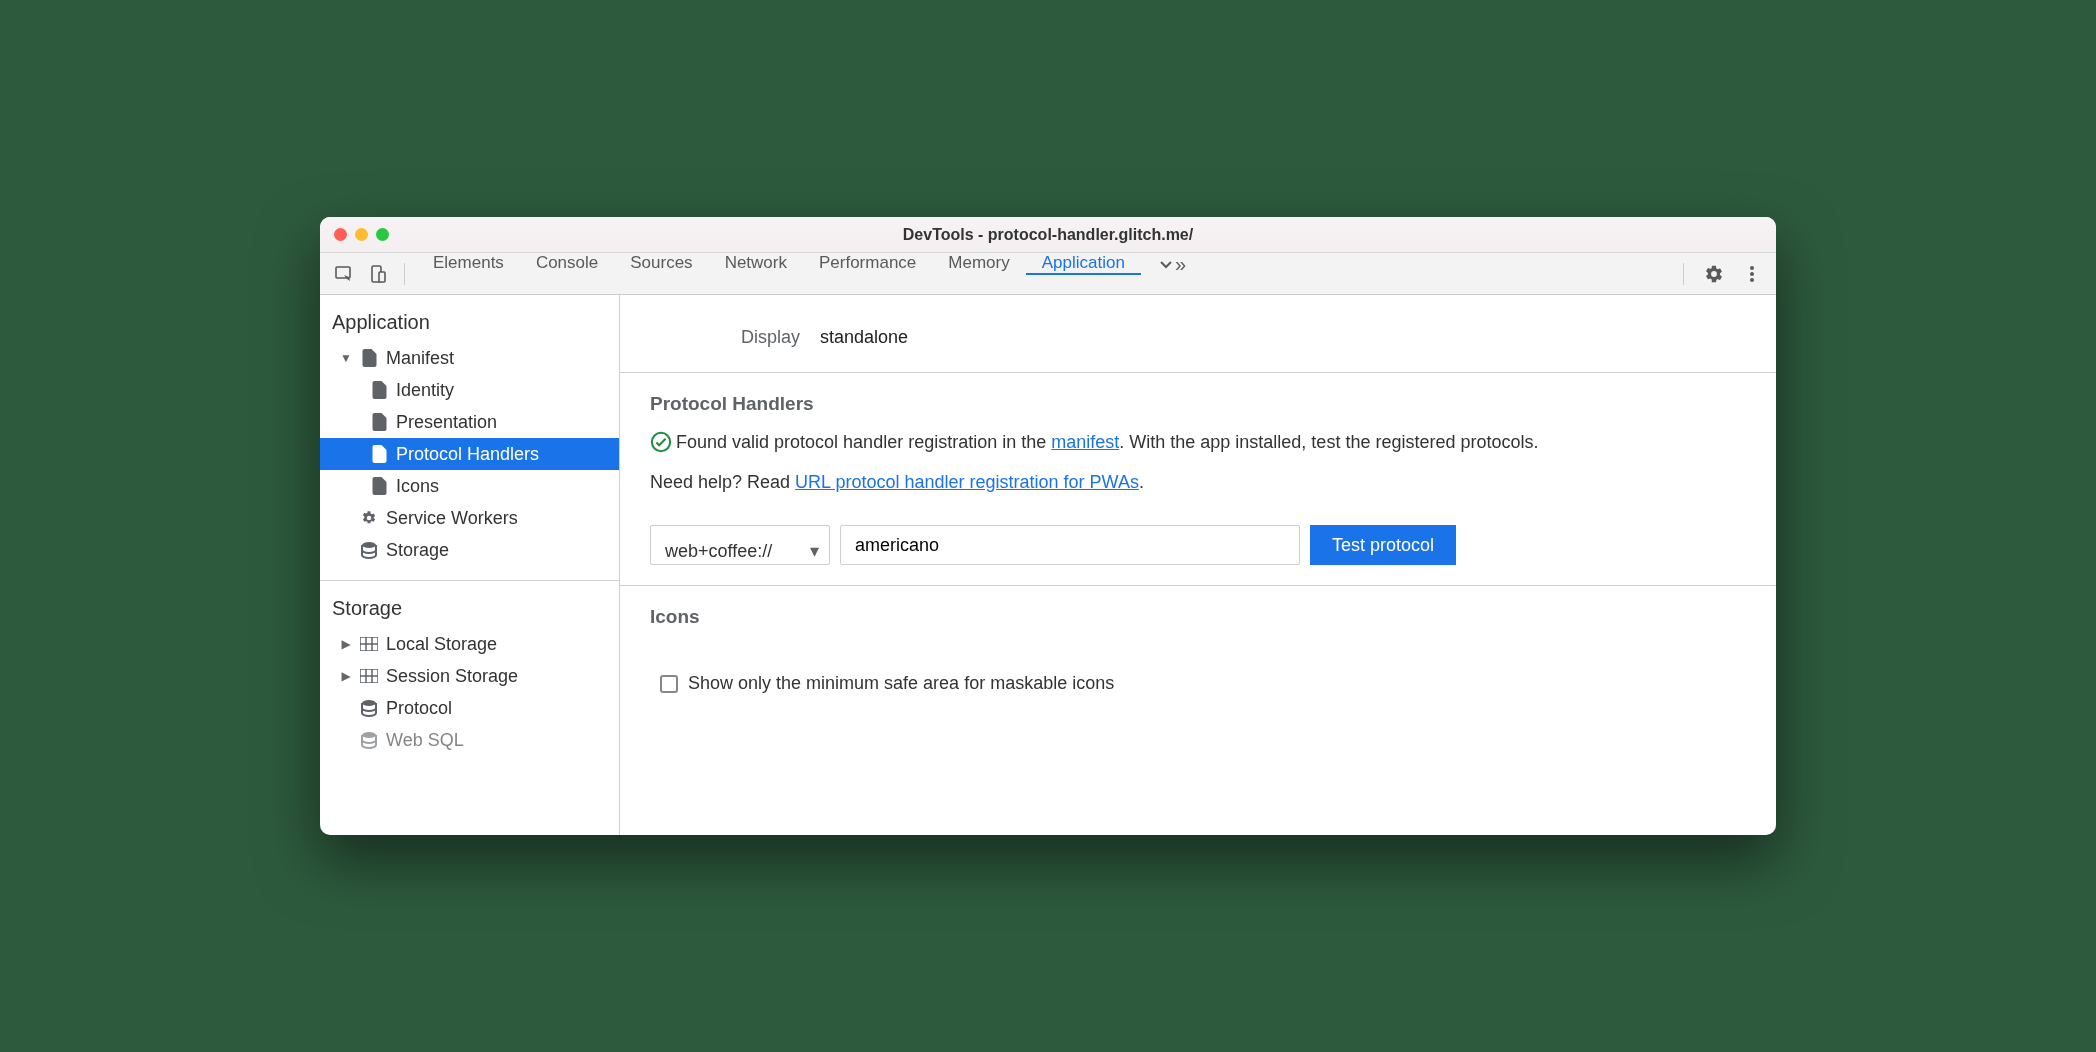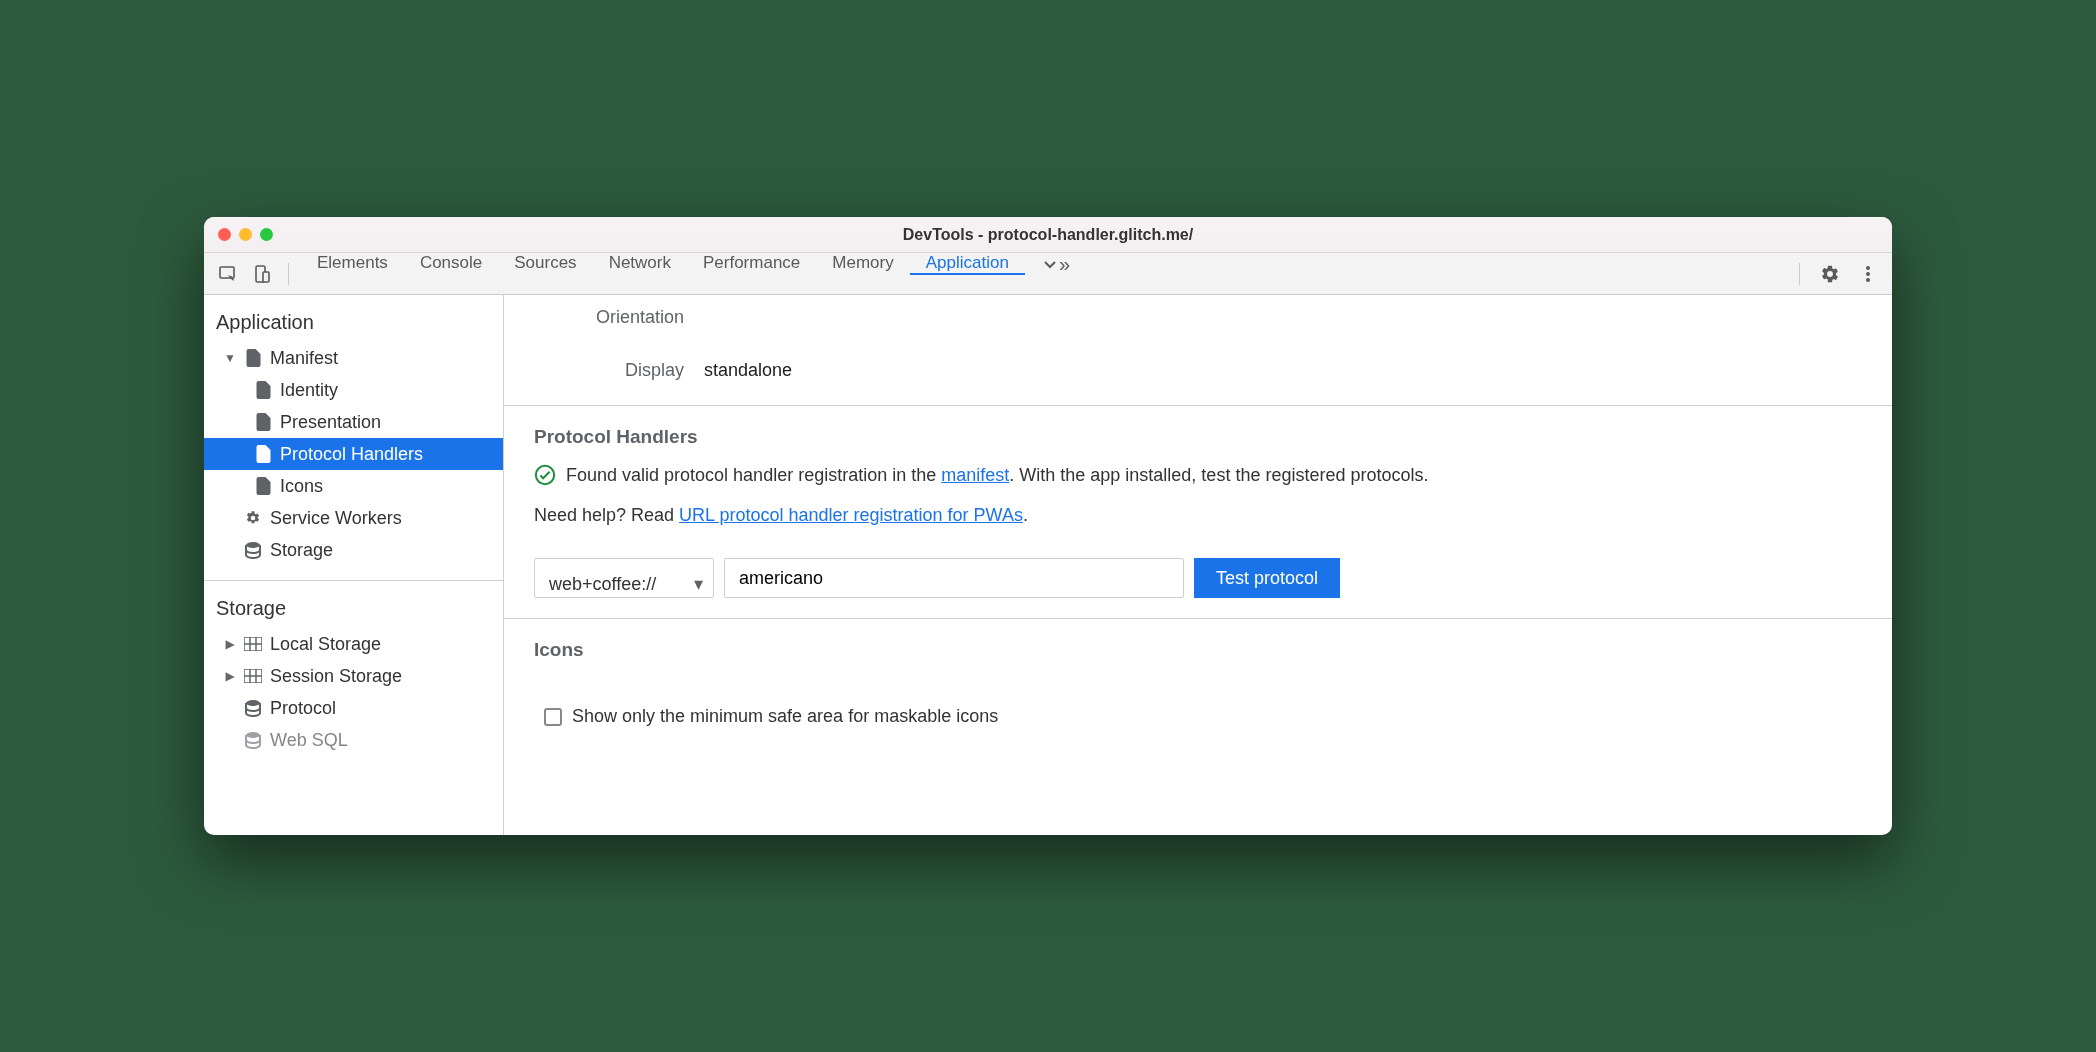--- a/index.html
+++ b/index.html
@@ -6,21 +6,21 @@
   body {
     font-family: -apple-system, BlinkMacSystemFont, "Segoe UI", Helvetica, Arial, sans-serif;
     background: #2d5a3d;
     display: flex;
     align-items: center;
     justify-content: center;
     min-height: 100vh;
     padding: 40px;
   }
   .window {
-    width: 1688px;
+    width: 1456px;
     background: #fff;
     border-radius: 10px;
     box-shadow: 0 25px 60px rgba(0,0,0,0.5);
     overflow: hidden;
   }
   .titlebar {
     height: 36px;
     background: linear-gradient(#f7f3f5, #f3eff1);
     border-bottom: 1px solid #d7d7d7;
     display: flex;
@@ -142,21 +142,21 @@
   .section:first-child { border-top: none; }
   .section h3 {
     font-size: 19px;
     font-weight: 600;
     color: #5f6368;
     margin-bottom: 14px;
   }
   .status-row {
     display: flex;
     align-items: flex-start;
-    gap: 10px;
+    gap: 4px;
     font-size: 18px;
     color: #333;
     margin-bottom: 16px;
     line-height: 1.5;
   }
   .status-row .check-icon { flex-shrink: 0; margin-top: 2px; }
   a.link { color: #1a73e8; text-decoration: underline; }
   .help-row { font-size: 18px; color: #333; margin-bottom: 32px; }
   .form-row { display: flex; gap: 10px; align-items: center; }
   .select-wrap {
@@ -384,24 +384,20 @@
                 <path d="M2 9v5c0 1.66 3.13 3 7 3s7-1.34 7-3V9" fill="none" stroke="currentColor" stroke-width="2"></path>
               </svg>
           </span>
           <span>Web SQL</span>
         </div>
       </div>
     </div>
 
     <div class="main">
       <div style="padding:6px 0 18px 0;">
-        <div class="panel-row">
-          <div class="label">Orientation</div>
-          <div class="value"></div>
-        </div>
         <div style="height:20px;"></div>
         <div class="panel-row">
           <div class="label">Display</div>
           <div class="value">standalone</div>
         </div>
       </div>
 
       <div class="section">
         <h3>Protocol Handlers</h3>
 

